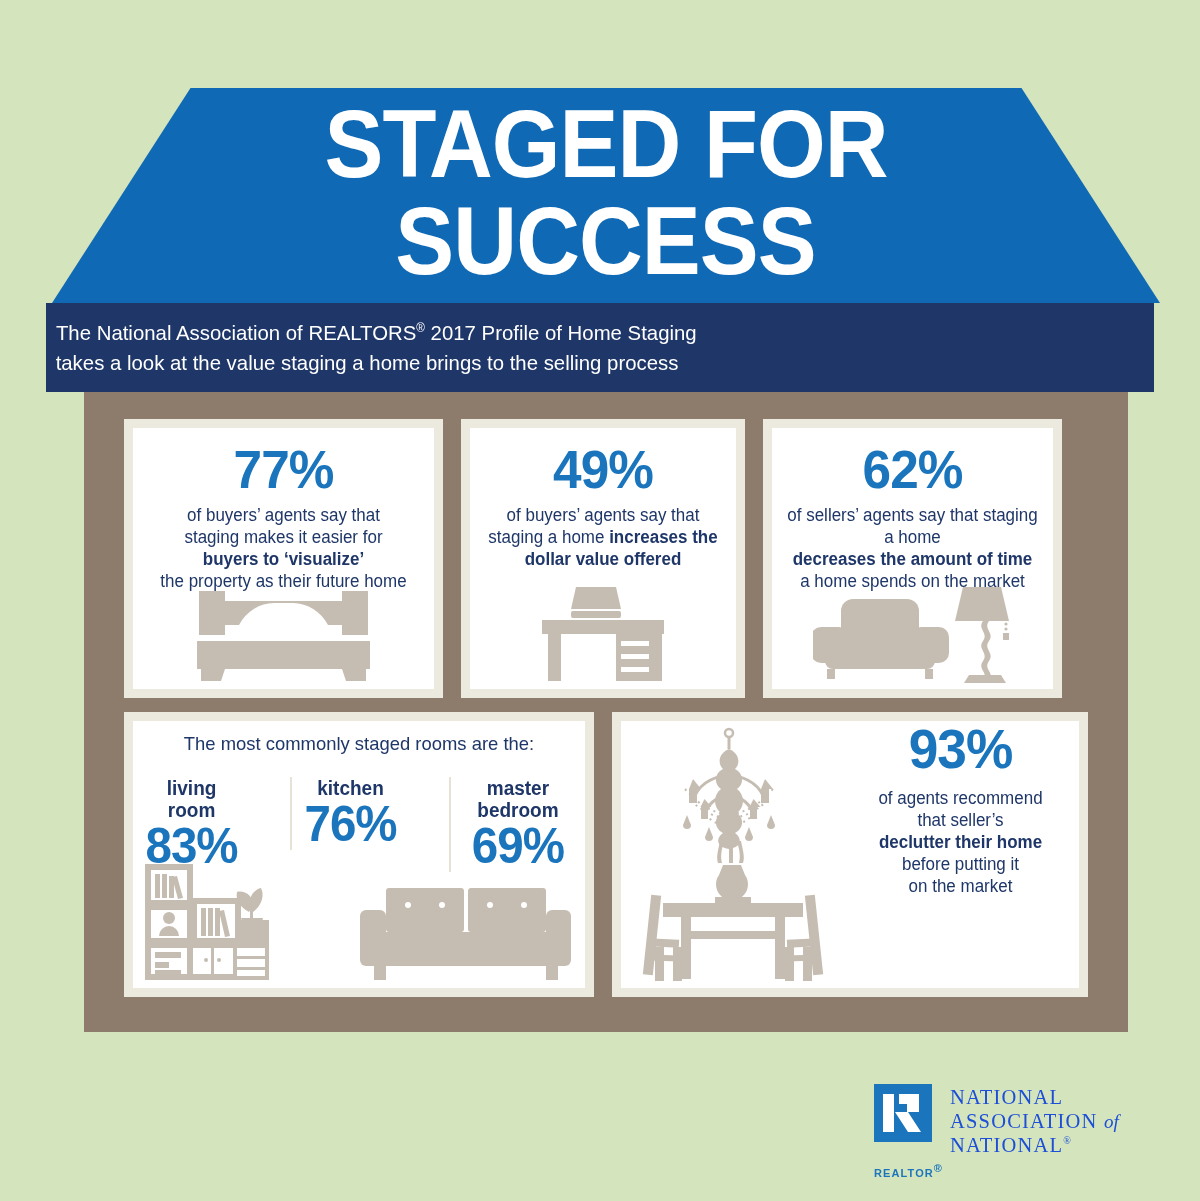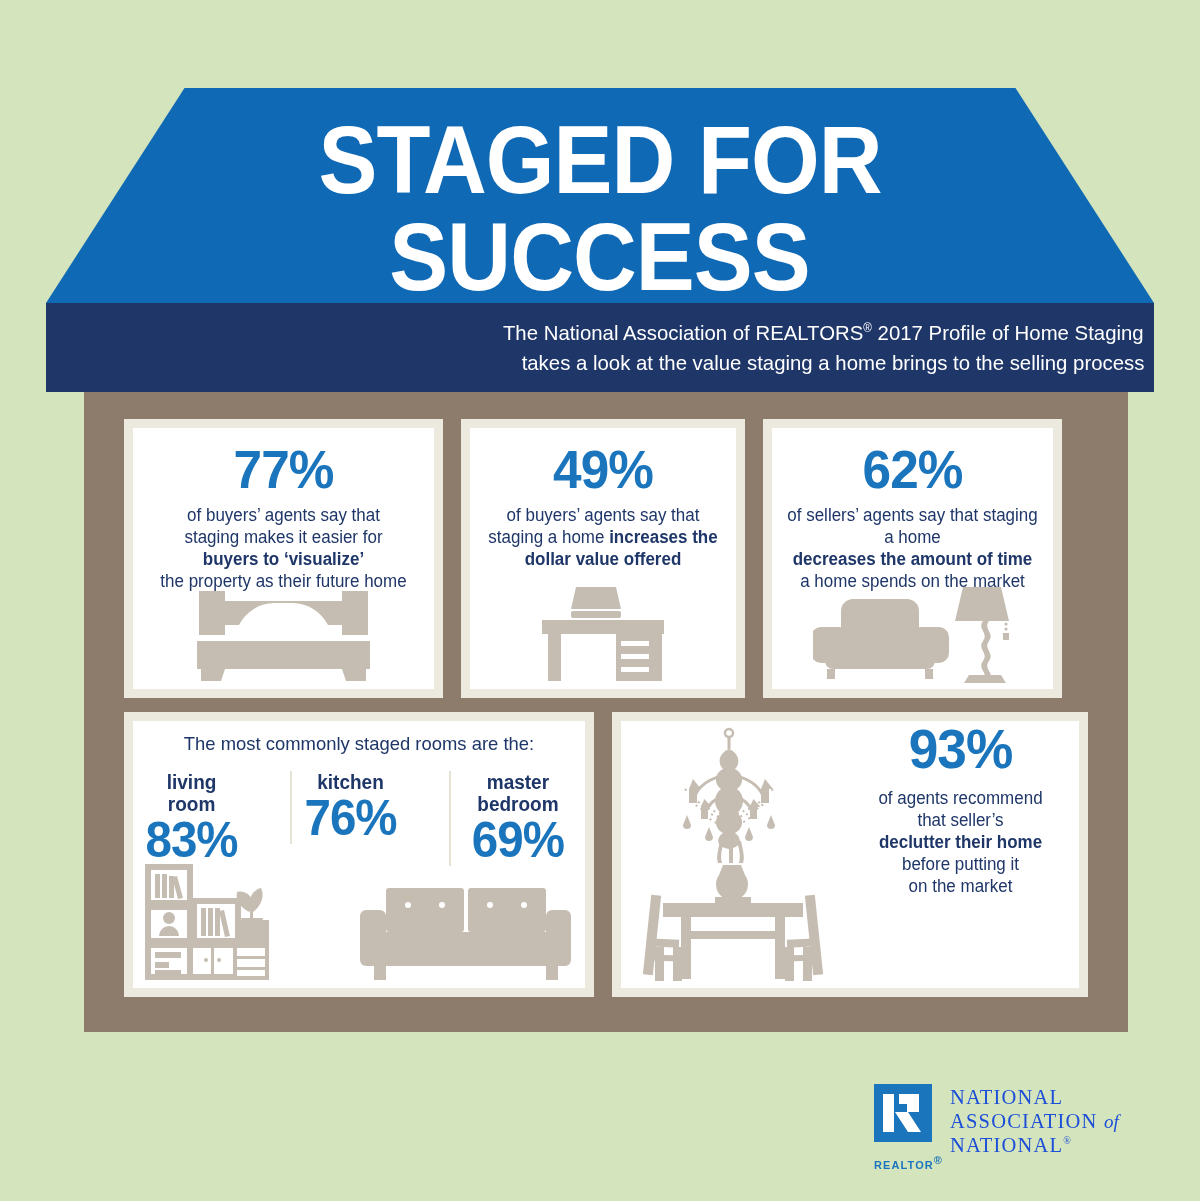--- a/index.html
+++ b/index.html
@@ -6,45 +6,45 @@
   html, body {
     width: 1200px; height: 1201px;
     background: #d4e5bd;
     font-family: "Liberation Sans", sans-serif;
     overflow: hidden;
   }
   .page { position: relative; width: 1200px; height: 1201px; background: #d4e5bd; }
 
   
   .roof {
-    position: absolute; left: 46px; top: 88px; width: 1108px; height: 215px;
+    position: absolute; left: 52px; top: 88px; width: 1108px; height: 215px;
     background: #1069b4;
     clip-path: polygon(12.5% 0%, 87.5% 0%, 100% 100%, 0% 100%);
     display: flex; flex-direction: column; align-items: center; justify-content: flex-start;
-    padding-top: 24px;
+    padding-top: 8px;
   }
   .title-line {
     color: #ffffff;
     font-family: "Liberation Sans Narrow", "Liberation Sans", sans-serif;
     font-weight: 700;
     font-size: 92px;
     line-height: 0.95;
     letter-spacing: -1px;
     transform: scaleX(0.92);
     text-align: center;
     white-space: nowrap;
   }
   .title-line.l1 { font-size: 96px; margin-top: 2px; }
   .title-line.l2 { font-size: 96px; margin-top: 6px; }
 
   
   .subbar {
     position: absolute; left: 46px; top: 303px; width: 1108px; height: 89px;
     background: #1e3668;
-    display: flex; flex-direction: column; align-items: flex-end; justify-content: center;
+    display: flex; flex-direction: column; align-items: flex-start; justify-content: center;
   }
   .subbar p {
     color: #ffffff; font-size: 21px; line-height: 1.42; text-align: center;
     font-family: "Liberation Sans Narrow", "Liberation Sans", sans-serif;
     transform: scaleX(0.97);
   }
   .subbar sup { font-size: 12px; vertical-align: super; }
 
   
   .house {
@@ -98,21 +98,21 @@
     display: flex; align-items: flex-end; justify-content: center;
     height: 105px;
   }
 
   
   .rooms-head {
     color: #1e3668; font-size: 19px; text-align: center; padding-top: 12px;
     font-family: "Liberation Sans Narrow", "Liberation Sans", sans-serif;
     transform: scaleX(0.97);
   }
-  .rooms-row { display: flex; justify-content: center; align-items: flex-start; margin-top: 16px; gap: 40px; }
+  .rooms-row { display: flex; justify-content: center; align-items: flex-start; margin-top: 22px; gap: 40px; }
   .room-col { padding: 0 10px; text-align: center; position: relative; }
   .room-col + .room-col { border-left: 2px solid #e6e3d6; }
   .room-name {
     color: #1e3668; font-weight: 700; font-size: 20px; line-height: 1.1;
     font-family: "Liberation Sans Narrow", "Liberation Sans", sans-serif;
     transform: scaleX(0.95);
   }
   .room-pct {
     color: #1b75bc; font-weight: 700; font-size: 50px; line-height: 1.02;
     font-family: "Liberation Sans Narrow", "Liberation Sans", sans-serif;
@@ -130,21 +130,21 @@
   .c5right { flex: 1; padding-right: 4px; }
 
   
   .logo {
     position: absolute; left: 874px; top: 1084px;
     display: flex; align-items: flex-start; gap: 14px;
   }
   .logo-mark { width: 62px; }
   .logo-word {
     color: #1b75bc; font-weight: 700; font-size: 11px; letter-spacing: 1.1px;
-    text-align: center; margin-top: 8px;
+    text-align: center; margin-top: 16px;
     font-family: "Liberation Sans", sans-serif;
   }
   .logo-text {
     font-family: "Liberation Serif", serif;
     color: #1d4ed8; font-size: 20.5px; line-height: 1.16; letter-spacing: 1.2px;
     padding-top: 2px;
   }
   .logo-text .of { font-style: italic; letter-spacing: 0; font-size: 19px; text-align: right; }
   .logo-text sup { font-size: 10px; vertical-align: super; }
   .fsmall { font-size: 11px; vertical-align: super; }

